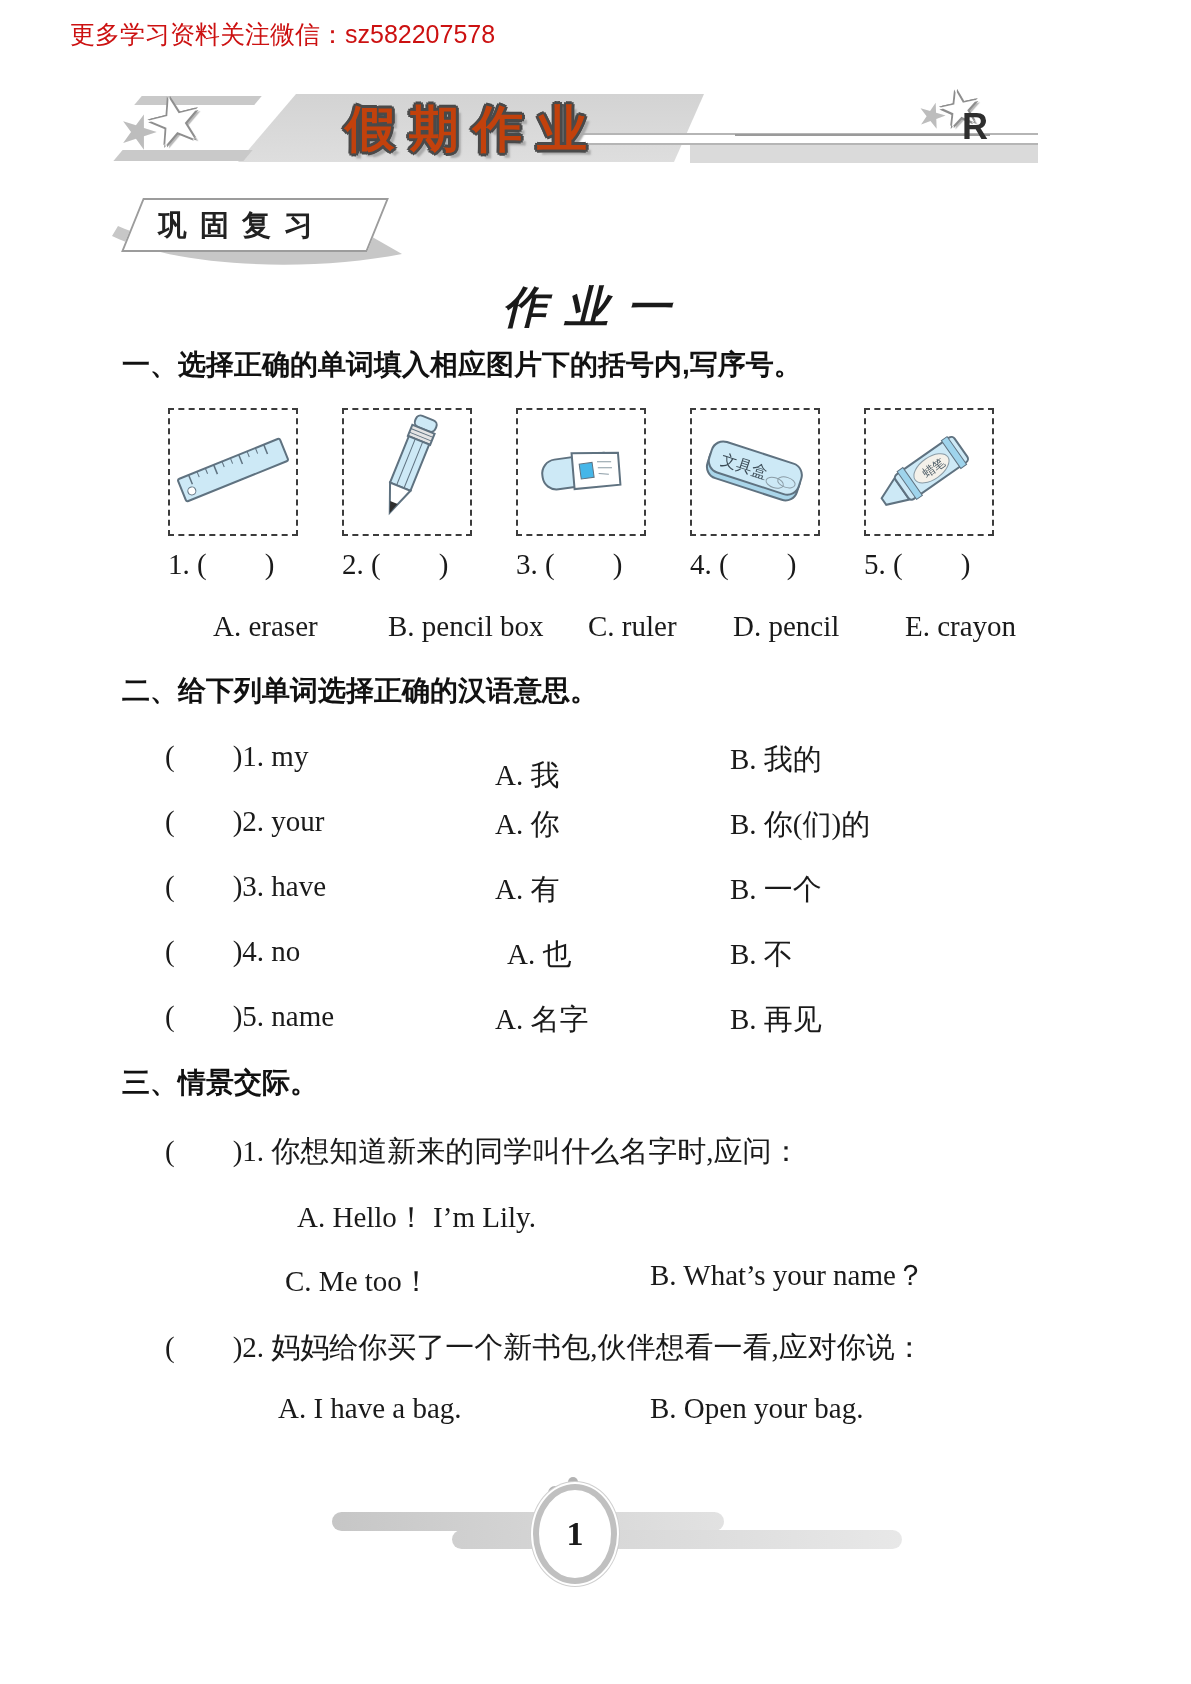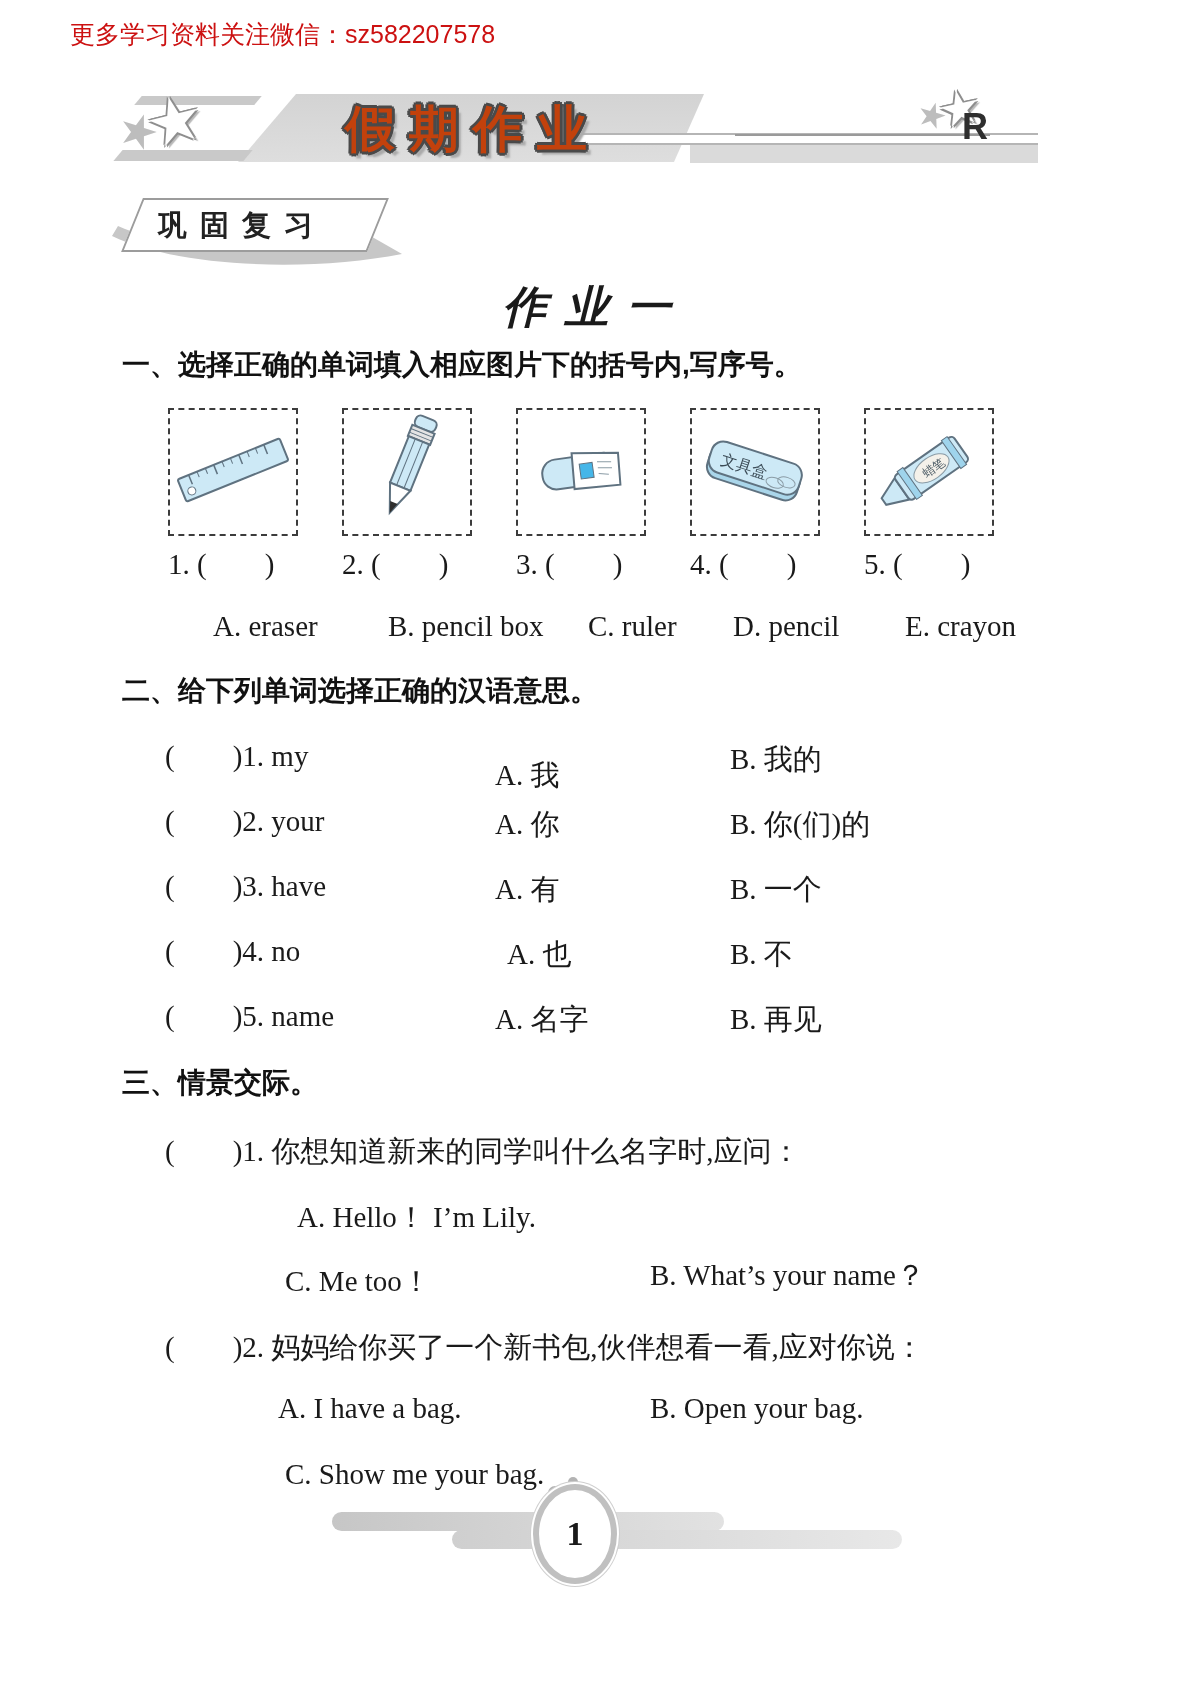--- a/index.html
+++ b/index.html
@@ -218,21 +218,20 @@
   </div>
   <div class="abs row-text" style="left:285px;top:1198px;margin-left:12px;">A. Hello！ I’m Lily.</div>
   <div class="abs row-text" style="left:650px;top:1256px;">B. What’s your name？</div>
   <div class="abs row-text" style="left:285px;top:1262px;">C. Me too！</div>
 
   <div class="abs row-text" style="left:165px;top:1328px;">
     <span class="pre">(        )</span><span>2. 妈妈给你买了一个新书包,伙伴想看一看,应对你说：</span>
   </div>
   <div class="abs row-text" style="left:278px;top:1392px;">A. I have a bag.</div>
   <div class="abs row-text" style="left:650px;top:1392px;">B. Open your bag.</div>
-  <div class="abs row-text" style="left:285px;top:1458px;">C. Show me your bag.</div>
 
   <div>
     <div class="fdot" style="left:548px;top:1486px;width:14px;height:14px;"></div>
     <div class="fdot" style="left:568px;top:1477px;width:10px;height:10px;"></div>
     <div class="fbar fbar1"></div>
     <div class="fbar fbar2"></div>
     <div class="abs poval">
       <span>1</span>
     </div>
   </div>

